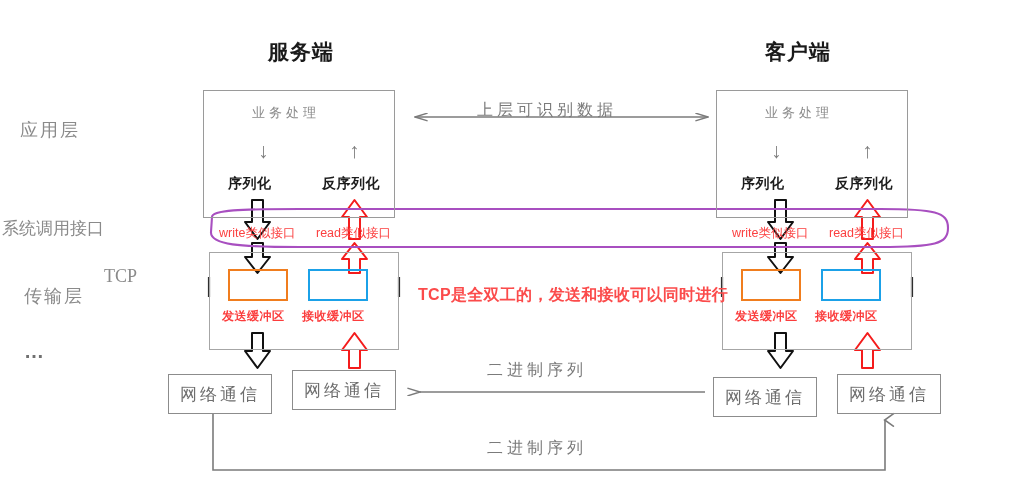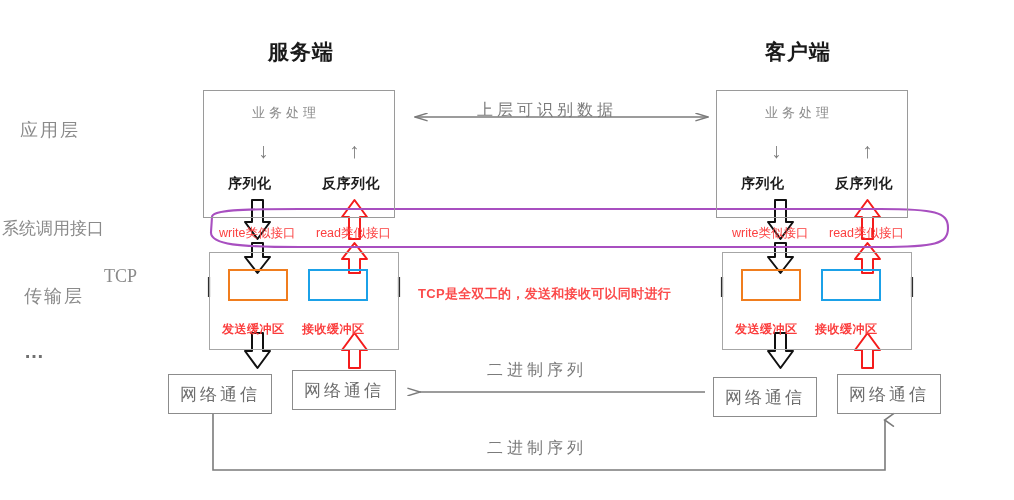--- a/index.html
+++ b/index.html
@@ -52,29 +52,28 @@
   
   .thin-arrow{font-size:21px;color:#7d7d7d;line-height:1;}
 
   
   .buf{box-sizing:border-box;background:transparent;}
   .buf-send{border:2.4px solid #f07d1e;}
   .buf-recv{border:2.4px solid #1ba1e8;}
   .buf-caption{
     font-size:12px;font-weight:bold;color:#fb3c3c;white-space:nowrap;
     letter-spacing:0.5px;
-    margin-top:13px;
   }
 
   
   .red-label{
     font-size:12.5px;color:#fb4040;white-space:nowrap;font-weight:500;
   }
   .duplex-note{
-    font-size:13px;color:#fb4b4b;white-space:nowrap;font-weight:bold;
+    font-size:16px;color:#fb4b4b;white-space:nowrap;font-weight:bold;
     letter-spacing:0.3px;
   }
 
   
   .mid-note{
     font-size:16px;color:#7b7b7b;letter-spacing:4px;white-space:nowrap;
     font-family:"Liberation Serif","DejaVu Serif",serif;
   }
 
   

